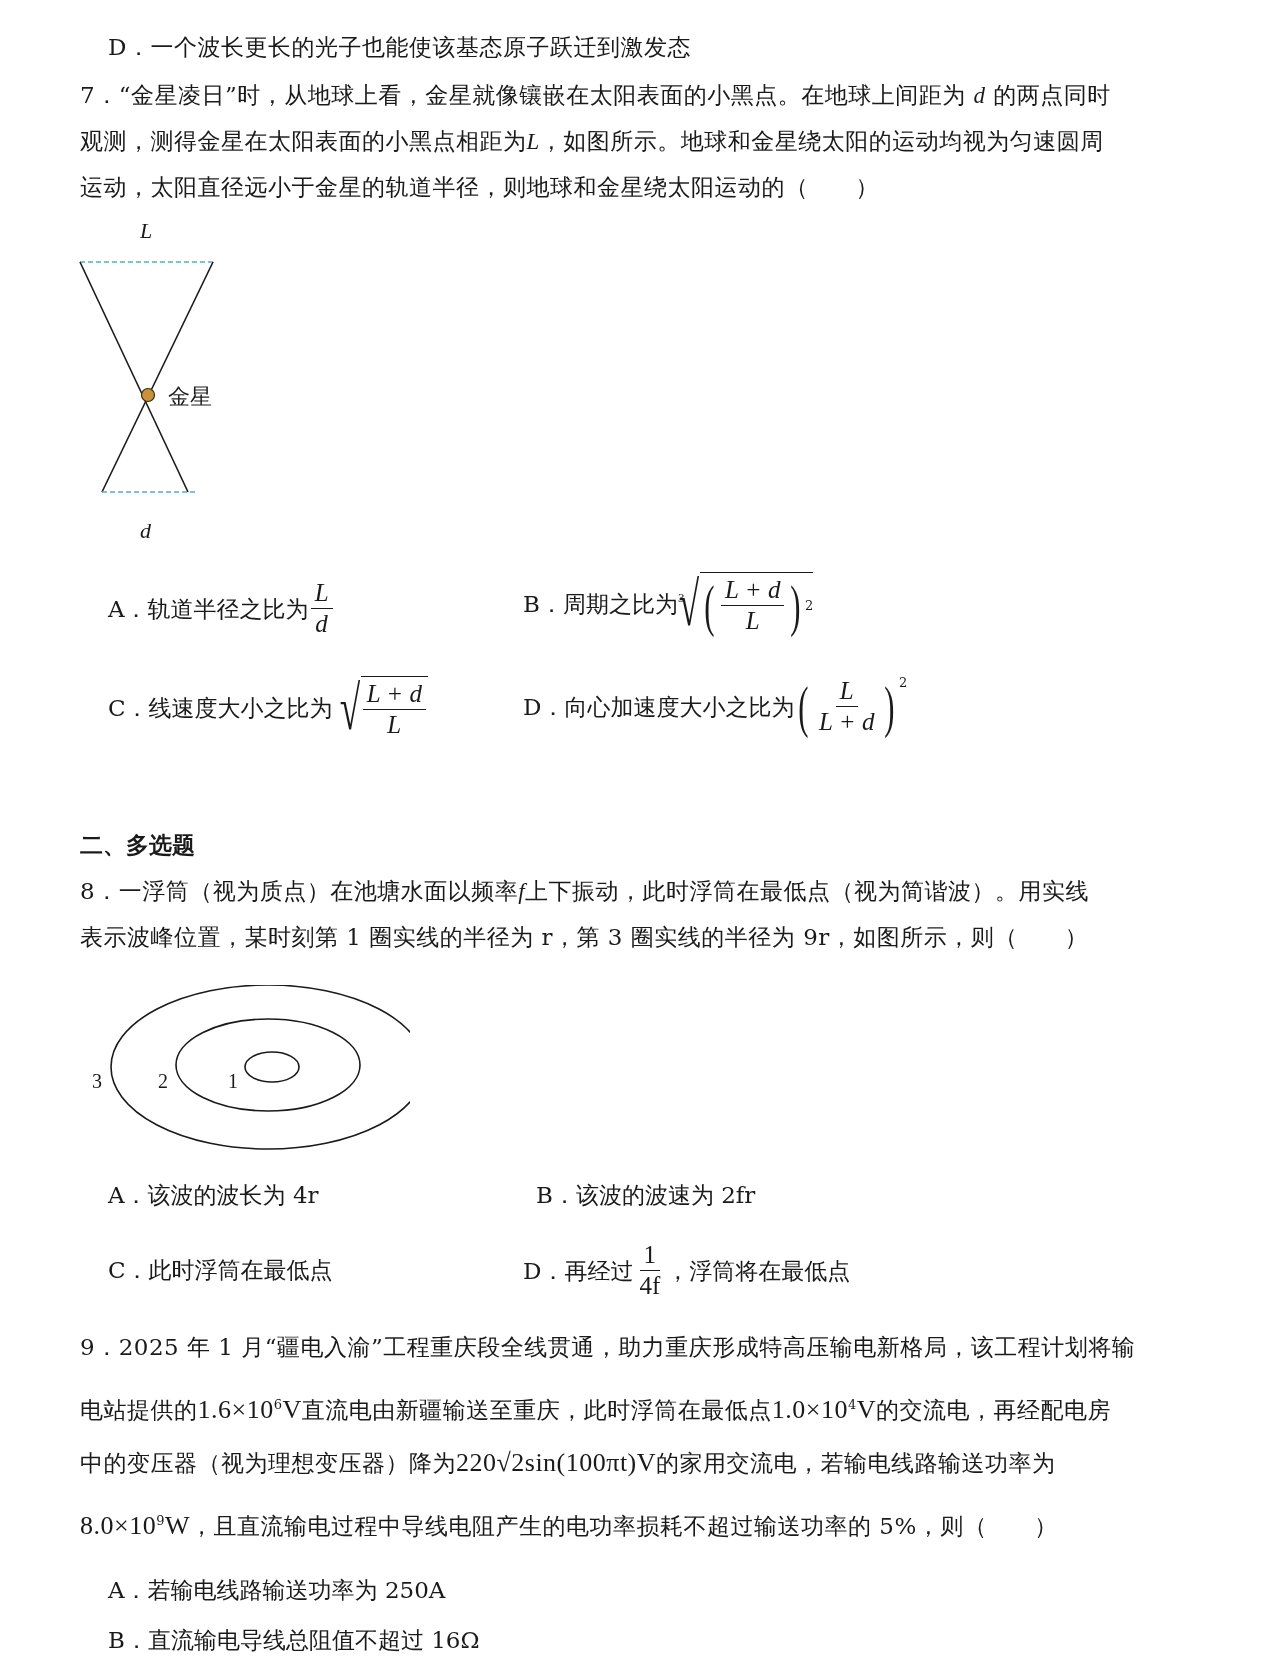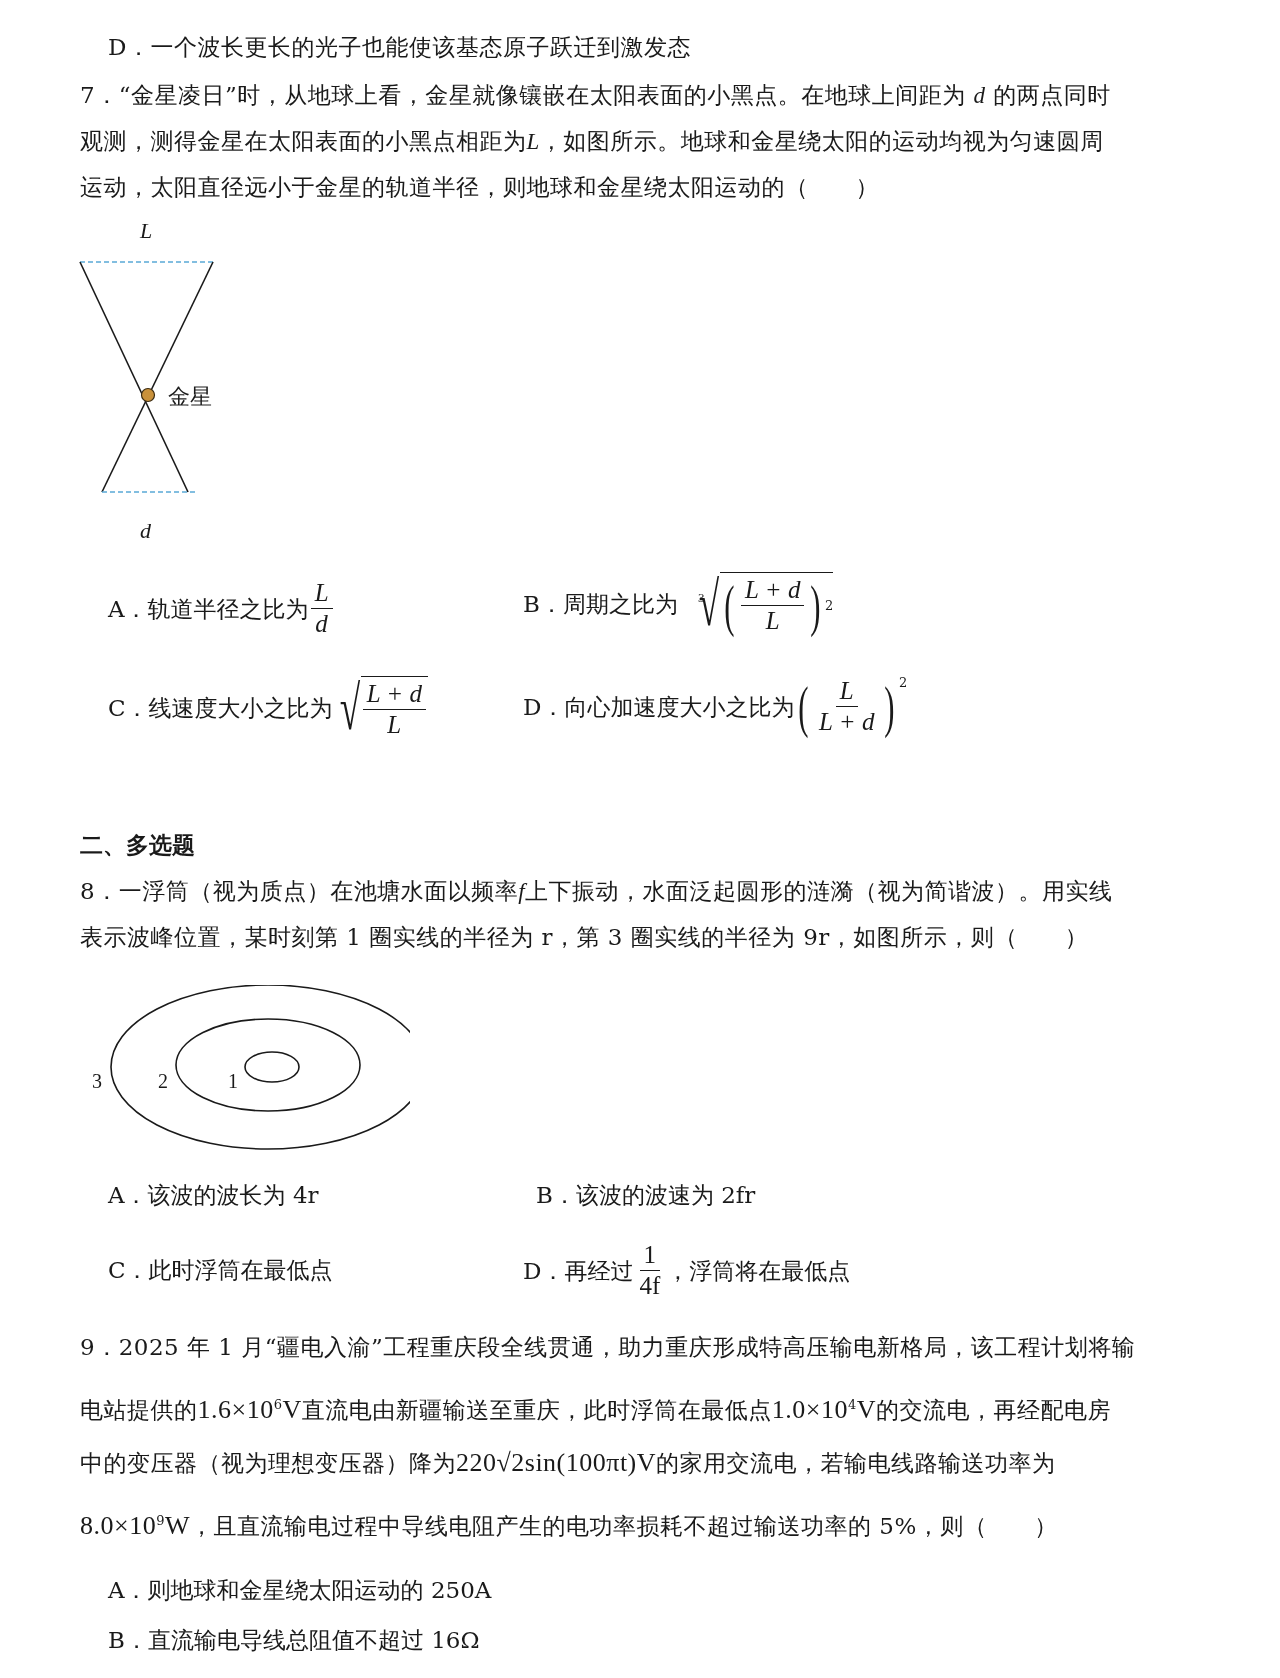--- a/index.html
+++ b/index.html
@@ -54,21 +54,21 @@
   <text x="80" y="318" font-size="22" font-style="italic" fill="#1a1a1a">d</text>
 </svg>
 
 <div class="opt" style="left:108px;top:578px;">
   <span>A．轨道半径之比为</span>
   <span class="frac">
       <span class="n">L</span>
       <span class="d">d</span>
     </span>
 </div>
-<div class="opt" style="left:523px;top:572px;gap:20px;">
+<div class="opt" style="left:523px;top:572px;">
   <span>B．周期之比为</span>
   <span class="sqrt">
     <span class="root-idx">3</span>
     <span class="rad">√</span>
     <span class="body">
         <span class="paren">(</span>
         <span class="frac">
           <span class="n">L + d</span>
           <span class="d">L</span>
         </span>
@@ -96,21 +96,21 @@
       <span class="n">L</span>
       <span class="d">L + d</span>
     </span>
     <span class="paren">)</span>
     <sup style="position:relative;top:-24px;">2</sup>
 </div>
 
 <div class="section" style="top:830px;">二、多选题</div>
 
 <div class="line" style="top:876px;">
-  <span>8．一浮筒（视为质点）在池塘水面以频率</span><span class="math">f</span><span>上下振动，水面泛起圆形的涟漪（视为简谐波）。用实线</span>
+  <span>8．一浮筒（视为质点）在池塘水面以频率</span><span class="math">f</span><span>上下振动，此时浮筒在最低点（视为简谐波）。用实线</span>
 </div>
 <div class="line" style="top:922px;">表示波峰位置，某时刻第 1 圈实线的半径为 r，第 3 圈实线的半径为 9r，如图所示，则（　　）</div>
 
 <svg style="position:absolute;left:80px;top:985px;" width="330" height="180" viewBox="0 0 330 180">
   <ellipse cx="188" cy="82" rx="157" ry="82" fill="none" stroke="#1a1a1a" stroke-width="1.6"></ellipse>
   <ellipse cx="188" cy="80" rx="92" ry="46" fill="none" stroke="#1a1a1a" stroke-width="1.6"></ellipse>
   <ellipse cx="192" cy="82" rx="27" ry="15" fill="none" stroke="#1a1a1a" stroke-width="1.6"></ellipse>
   <text x="12" y="103" font-size="20" fill="#1a1a1a">3</text>
   <text x="78" y="103" font-size="20" fill="#1a1a1a">2</text>
   <text x="148" y="103" font-size="20" fill="#1a1a1a">1</text>
@@ -139,17 +139,17 @@
   <span>电站提供的</span><span class="num" style="font-size:26px;">1.6×10</span><sup>6</sup><span class="num" style="font-size:26px;">V</span><span>直流电由新疆输送至重庆，此时浮筒在最低点</span><span class="num" style="font-size:26px;">1.0×10</span><sup>4</sup><span class="num" style="font-size:26px;">V</span><span>的交流电，再经配电房</span>
 </div>
 <div class="line" style="top:1448px;text-align:center;">
   <span>中的变压器（视为理想变压器）降为</span><span class="num" style="font-size:26px;">220√2sin(100πt)V</span><span>的家用交流电，若输电线路输送功率为</span>
 </div>
 <div class="line" style="top:1506px;">
   <span class="num" style="font-size:26px;">8.0×10</span><sup>9</sup><span class="num" style="font-size:26px;">W</span><span>，且直流输电过程中导线电阻产生的电功率损耗不超过输送功率的 5%，则（　　）</span>
 </div>
 
 <div class="opt" style="left:108px;top:1575px;">
-    <span>A．则地球和金星绕太阳运动的 250A</span>
+    <span>A．若输电线路输送功率为 250A</span>
   </div>
 <div class="opt" style="left:108px;top:1625px;">
     <span>B．直流输电导线总阻值不超过 16Ω</span>
   </div>
 
 </body></html>

